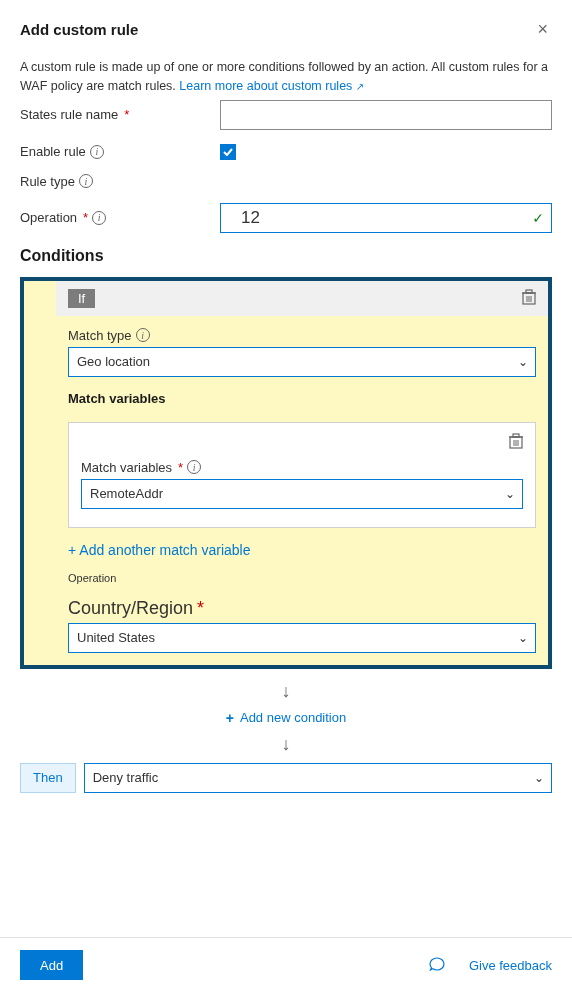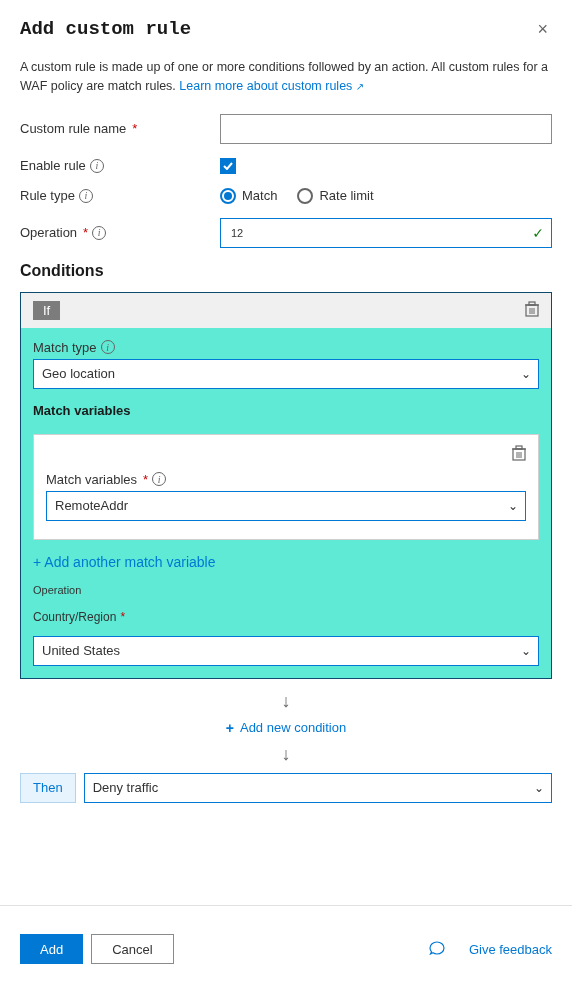--- a/index.html
+++ b/index.html
@@ -20,43 +20,42 @@
       flex-direction: column;
     }
     .dialog-header {
       display: flex;
       align-items: center;
       justify-content: space-between;
       padding: 16px 20px 8px 20px;
       border-bottom: none;
     }
     .dialog-title {
-      font-size: 19px;
+      font-size: 15px;
       font-weight: 600;
       color: #1a1a1a;
-      font-family: Liberation Mono, monospace;
     }
     .close-btn {
       background: none;
       border: none;
       font-size: 18px;
       cursor: pointer;
       color: #666;
       padding: 4px;
       line-height: 1;
     }
     .dialog-body {
       padding: 8px 20px 20px 20px;
       flex: 1;
       overflow-y: auto;
     }
     .info-text {
       font-size: 12.5px;
       color: #333;
-      margin-bottom: 18px;
+      margin-bottom: 4px;
       line-height: 1.5;
     }
     .info-text a {
       color: #0078d4;
       text-decoration: none;
     }
     .form-row {
       display: flex;
       align-items: center;
       margin-bottom: 14px;
@@ -169,22 +168,22 @@
       font-size: 12px;
     }
     .priority-wrapper {
       position: relative;
       width: 100%;
     }
     .priority-input {
       width: 100%;
       height: 30px;
       border: 1px solid #0078d4;
-      padding: 4px 32px 4px 10px;
-      font-size: 11px;
+      padding: 4px 32px 4px 20px;
+      font-size: 17px;
       outline: none;
       color: #333;
     }
     .priority-check {
       position: absolute;
       right: 8px;
       top: 50%;
       transform: translateY(-50%);
       color: #107c10;
       font-size: 14px;
@@ -192,23 +191,24 @@
     .section-title {
       font-size: 16px;
       font-weight: 600;
       color: #1a1a1a;
       margin-bottom: 12px;
     }
     .conditions-section {
       margin-bottom: 8px;
     }
     .if-block {
-      border: 1px solid #0c4a6e;
-      background: #5eead4;
+      border: 4px solid #0c4a6e;
+      background: #fef9c3;
       margin-bottom: 12px;
+      padding-left: 32px;
     }
     .if-header {
       display: flex;
       align-items: center;
       justify-content: space-between;
       padding: 8px 12px;
       background: #f0f0f0;
     }
     .if-label {
       background: #7c7c7c;
@@ -263,23 +263,23 @@
     }
     .operation-section {
       margin-bottom: 14px;
     }
     .operation-label {
       font-size: 11px;
       color: #333;
       margin-bottom: 6px;
     }
     .country-region-label {
-      font-size: 12px;
-      color: #333;
-      margin-bottom: 12px;
+      font-size: 18px;
+      color: #333;
+      margin-bottom: 4px;
       display: flex;
       align-items: center;
       gap: 2px;
     }
     .arrow-down {
       display: flex;
       justify-content: center;
       margin: 8px 0;
       color: #666;
       font-size: 18px;
@@ -315,21 +315,21 @@
       font-weight: 500;
       white-space: nowrap;
       height: 30px;
       display: flex;
       align-items: center;
     }
     .dialog-footer {
       display: flex;
       align-items: center;
       justify-content: space-between;
-      padding: 28px 20px;
+      padding: 12px 20px;
       border-top: 1px solid #e0e0e0;
       background: #fff;
     }
     .footer-left {
       display: flex;
       gap: 8px;
     }
     .btn-primary {
       background: #0078d4;
       color: #fff;
@@ -374,21 +374,21 @@
     <div class="info-text">
       <span>A custom rule is made up of one or more conditions followed by an action. All custom rules for a WAF policy are match rules.</span>
       <a href="#">
         <span>Learn more about custom rules</span>
         <span style="font-size:10px;">↗</span>
       </a>
     </div>
 
     <div class="form-row">
       <div class="form-label">
-        <span>Custom rule name</span>
+        <span>States rule name</span>
         <span class="required-star">*</span>
       </div>
       <div class="form-control">
         <input type="text" class="text-input" placeholder="" style="">
       </div>
     </div>
 
     <div class="form-row">
       <div class="form-label">
         <span>Enable rule</span>
@@ -400,34 +400,20 @@
             <polyline points="1,4 4,7 9,1" stroke="white" stroke-width="2" fill="none"></polyline>
           </svg>
         </div>
       </div>
     </div>
 
     <div class="form-row">
       <div class="form-label">
         <span>Rule type</span>
         <span class="info-icon">i</span>
-      </div>
-      <div class="form-control">
-        <div class="radio-group">
-          <label class="radio-item">
-            <div class="radio-outer">
-              <div class="radio-inner"></div>
-            </div>
-            <span>Match</span>
-          </label>
-          <label class="radio-item">
-            <div class="radio-outer-empty"></div>
-            <span>Rate limit</span>
-          </label>
-        </div>
       </div>
     </div>
 
     <div class="form-row">
       <div class="form-label">
         <span>Operation</span>
         <span class="required-star">*</span>
         <span class="info-icon">i</span>
       </div>
       <div class="form-control">
@@ -553,21 +539,20 @@
           </select>
           <span class="select-arrow">⌄</span>
         </div>
       </div>
     </div>
   </div>
 
   <div class="dialog-footer">
     <div class="footer-left">
       <button class="btn-primary">Add</button>
-      <button class="btn-secondary">Cancel</button>
     </div>
     <div class="give-feedback">
       <span class="feedback-icon">
         <svg width="16" height="14" viewBox="0 0 16 14" fill="none">
           <path d="M8 1C4.13 1 1 3.69 1 7c0 1.45.57 2.78 1.52 3.83L1.5 13l2.5-1.2C5.06 12.57 6.49 13 8 13c3.87 0 7-2.69 7-6S11.87 1 8 1z" stroke="#0078d4" stroke-width="1.2" fill="none"></path>
         </svg>
       </span>
       <span>Give feedback</span>
     </div>
   </div>

